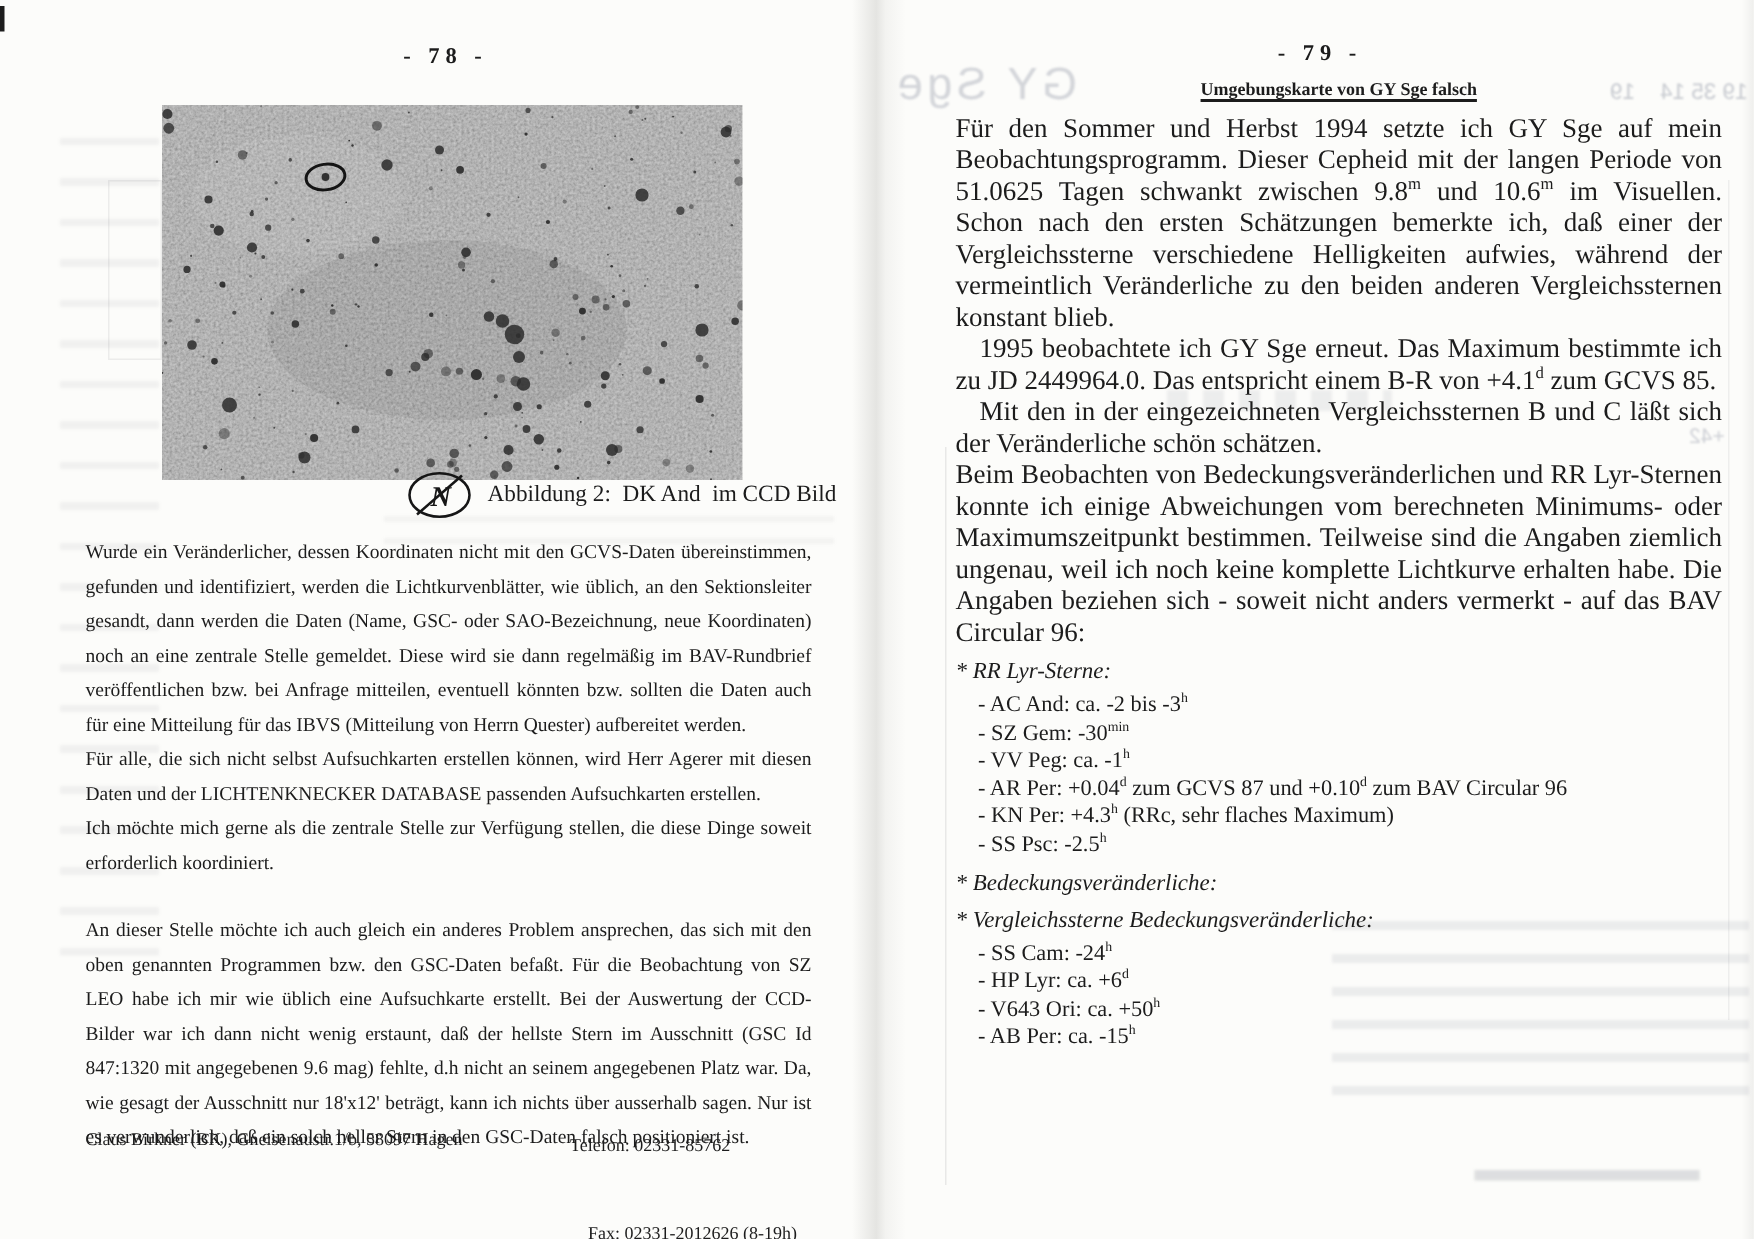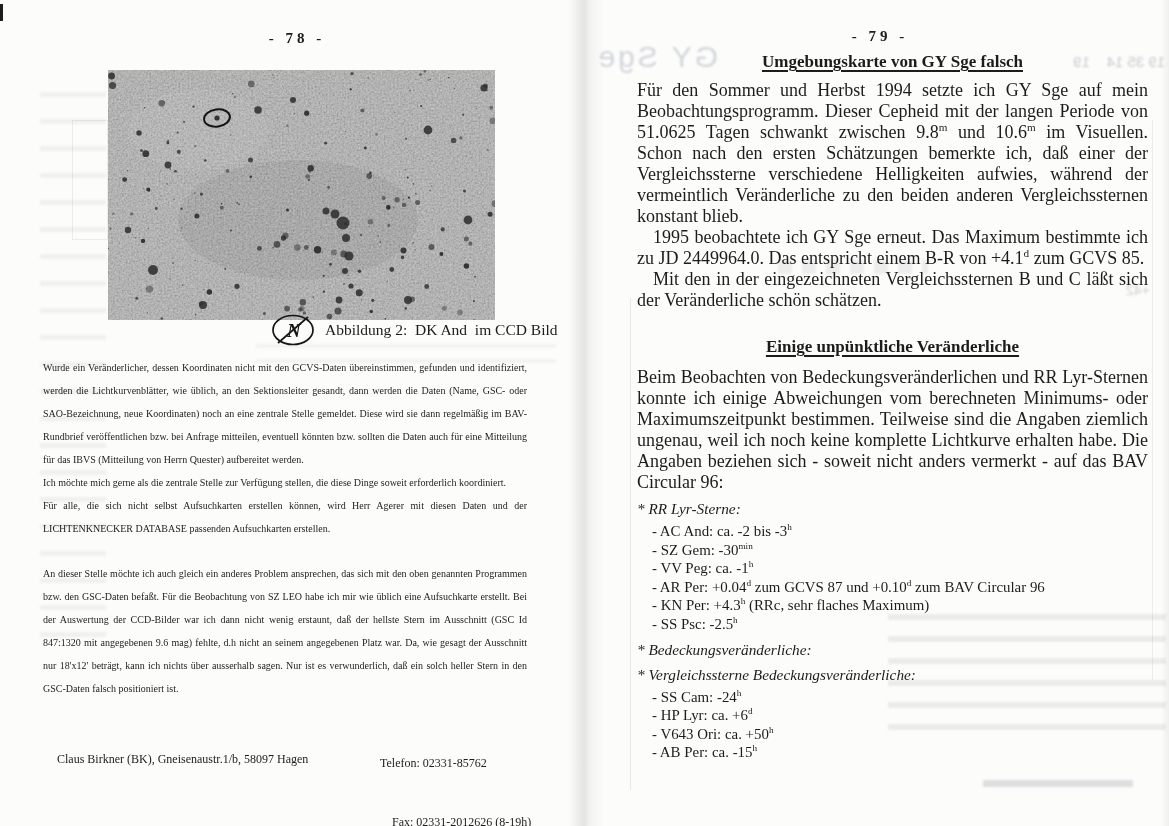--- a/index.html
+++ b/index.html
@@ -28,30 +28,30 @@
   .bleed-mid-strip{position:absolute;left:778px;top:260px;width:150px;height:14px;
         background:repeating-linear-gradient(90deg,rgba(100,106,124,0.10) 0 14px,transparent 14px 24px);filter:blur(1.2px);}
   .bleed-bav-strip{position:absolute;left:983px;top:780px;width:150px;height:7px;background:rgba(112,118,134,0.22);filter:blur(1px);}
   
   .pagenum{position:absolute;font-size:15px;letter-spacing:4px;font-weight:bold;}
   .pagenum-left{left:0;top:30px;width:594px;text-align:center;}
   .ccd-figure{position:absolute;left:108px;top:70px;width:387px;height:250px;}
   .ccd-figure svg{display:block;}
   .fig-caption-row{position:absolute;left:270px;top:312px;display:flex;align-items:center;gap:9px;}
   .fig-caption{font-weight:normal;font-size:15.5px;white-space:pre;}
-  .lp-text{position:absolute;left:43px;top:356px;width:484px;font-size:10px;line-height:23px;text-align:justify;}
+  .lp-text{position:absolute;left:57px;top:356px;width:484px;font-size:13px;line-height:23px;text-align:justify;}
   .lp-text p{margin:0;}
   .lp-text p.gap-before{margin-top:22px;}
   .lp-address{position:absolute;left:57px;top:752px;font-size:12px;}
   .lp-contact{position:absolute;left:380px;top:750px;font-size:12px;line-height:27px;}
   .lp-contact .fax{padding-left:12px;margin-top:32px;}
   
   .rp-pagenum{left:600px;top:28px;width:560px;text-align:center;}
   .rp-text{position:absolute;left:637px;top:52px;width:511px;}
-  .rp-h{font-size:17px;font-weight:bold;text-align:center;margin:0 0 8px 0;}
+  .rp-h{font-size:12px;font-weight:bold;text-align:center;margin:0 0 8px 0;}
   .rp-h span{text-decoration:underline;text-underline-offset:3px;text-decoration-thickness:1.5px;}
   .rp-para{font-size:18px;line-height:21px;text-align:justify;margin:0;}
   .indent{text-indent:16px;}
   .rp-h2{margin-top:26px;margin-bottom:10px;}
   .group-label{font-style:italic;font-size:15.3px;margin:7px 0 4px 0;}
   .group-items{padding-left:15px;font-size:14.9px;line-height:18.6px;}
   sup{font-size:0.62em;vertical-align:super;line-height:0;}
 </style>
 </head>
 <body>
@@ -304,40 +304,39 @@
     <svg width="46" height="36" viewBox="0 0 46 36">
       <ellipse cx="23" cy="18" rx="20" ry="14.5" fill="none" stroke="#161616" stroke-width="1.7"></ellipse>
       <line x1="8" y1="31" x2="38" y2="5" stroke="#161616" stroke-width="1.7"></line>
       <text x="17" y="25" font-size="19" font-style="italic" font-weight="bold" font-family="Liberation Serif, DejaVu Serif, serif" fill="#161616">N</text>
     </svg>
     <span class="fig-caption">Abbildung 2:  DK And  im CCD Bild</span>
   </div>
 
   <div class="lp-text">
     <p>Wurde ein Veränderlicher, dessen Koordinaten nicht mit den GCVS-Daten übereinstimmen, gefunden und identifiziert, werden die Lichtkurvenblätter, wie üblich, an den Sektionsleiter gesandt, dann werden die Daten (Name, GSC- oder SAO-Bezeichnung, neue Koordinaten) noch an eine zentrale Stelle gemeldet. Diese wird sie dann regelmäßig im BAV-Rundbrief veröffentlichen bzw. bei Anfrage mitteilen, eventuell könnten bzw. sollten die Daten auch für eine Mitteilung für das IBVS (Mitteilung von Herrn Quester) aufbereitet werden.</p>
+    <p>Für alle, die sich nicht selbst Aufsuchkarten erstellen können, wird Herr Agerer mit diesen Daten und der LICHTENKNECKER DATABASE passenden Aufsuchkarten erstellen.</p>
     <p>Ich möchte mich gerne als die zentrale Stelle zur Verfügung stellen, die diese Dinge soweit erforderlich koordiniert.</p>
-    <p>Für alle, die sich nicht selbst Aufsuchkarten erstellen können, wird Herr Agerer mit diesen Daten und der LICHTENKNECKER DATABASE passenden Aufsuchkarten erstellen.</p>
     <p class="gap-before">An dieser Stelle möchte ich auch gleich ein anderes Problem ansprechen, das sich mit den oben genannten Programmen bzw. den GSC-Daten befaßt. Für die Beobachtung von SZ LEO habe ich mir wie üblich eine Aufsuchkarte erstellt. Bei der Auswertung der CCD-Bilder war ich dann nicht wenig erstaunt, daß der hellste Stern im Ausschnitt (GSC Id 847:1320 mit angegebenen 9.6 mag) fehlte, d.h nicht an seinem angegebenen Platz war. Da, wie gesagt der Ausschnitt nur 18'x12' beträgt, kann ich nichts über ausserhalb sagen. Nur ist es verwunderlich, daß ein solch heller Stern in den GSC-Daten falsch positioniert ist.</p>
   </div>
 
   <div class="lp-address">Claus Birkner (BK), Gneisenaustr.1/b, 58097 Hagen</div>
   <div class="lp-contact">
     <div class="phone">Telefon: 02331-85762</div>
     <div class="fax">Fax: 02331-2012626 (8-19h)</div>
   </div>
 
   <div class="pagenum rp-pagenum">- 79 -</div>
 
   <div class="rp-text">
     <h2 class="rp-h"><span>Umgebungskarte von GY Sge falsch</span></h2>
     <p class="rp-para">Für den Sommer und Herbst 1994 setzte ich GY Sge auf mein Beobachtungsprogramm. Dieser Cepheid mit der langen Periode von 51.0625 Tagen schwankt zwischen 9.8<sup>m</sup> und 10.6<sup>m</sup> im Visuellen. Schon nach den ersten Schätzungen bemerkte ich, daß einer der Vergleichssterne verschiedene Helligkeiten aufwies, während der vermeintlich Veränderliche zu den beiden anderen Vergleichssternen konstant blieb.</p>
     <p class="rp-para indent">1995 beobachtete ich GY Sge erneut. Das Maximum bestimmte ich zu JD 2449964.0. Das entspricht einem B-R von +4.1<sup>d</sup> zum GCVS 85.</p>
     <p class="rp-para indent">Mit den in der eingezeichneten Vergleichssternen B und C läßt sich der Veränderliche schön schätzen.</p>
 
-    <h2 class="rp-h rp-h2"><span>Einige unpünktliche Veränderliche</span></h2>
     <p class="rp-para">Beim Beobachten von Bedeckungsveränderlichen und RR Lyr-Sternen konnte ich einige Abweichungen vom berechneten Minimums- oder Maximumszeitpunkt bestimmen. Teilweise sind die Angaben ziemlich ungenau, weil ich noch keine komplette Lichtkurve erhalten habe. Die Angaben beziehen sich - soweit nicht anders vermerkt - auf das BAV Circular 96:</p>
 
     <div class="group-label">* RR Lyr-Sterne:</div>
     <div class="group-items">
       <div>- AC And: ca. -2 bis -3<sup>h</sup></div>
       <div>- SZ Gem: -30<sup>min</sup></div>
       <div>- VV Peg: ca. -1<sup>h</sup></div>
       <div>- AR Per: +0.04<sup>d</sup> zum GCVS 87 und +0.10<sup>d</sup> zum BAV Circular 96</div>
       <div>- KN Per: +4.3<sup>h</sup> (RRc, sehr flaches Maximum)</div>
       <div>- SS Psc: -2.5<sup>h</sup></div>

